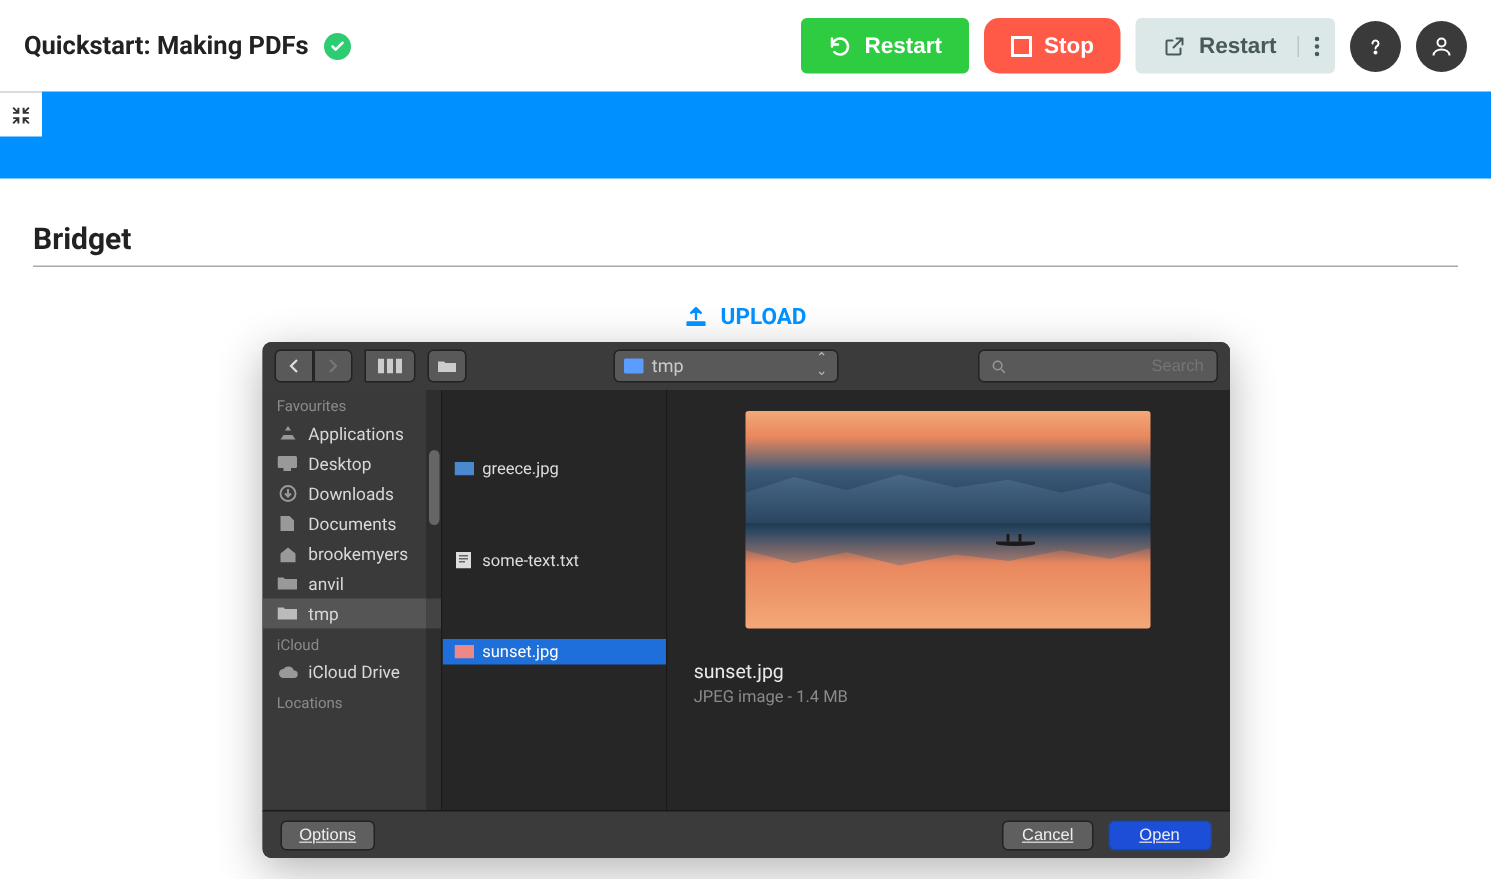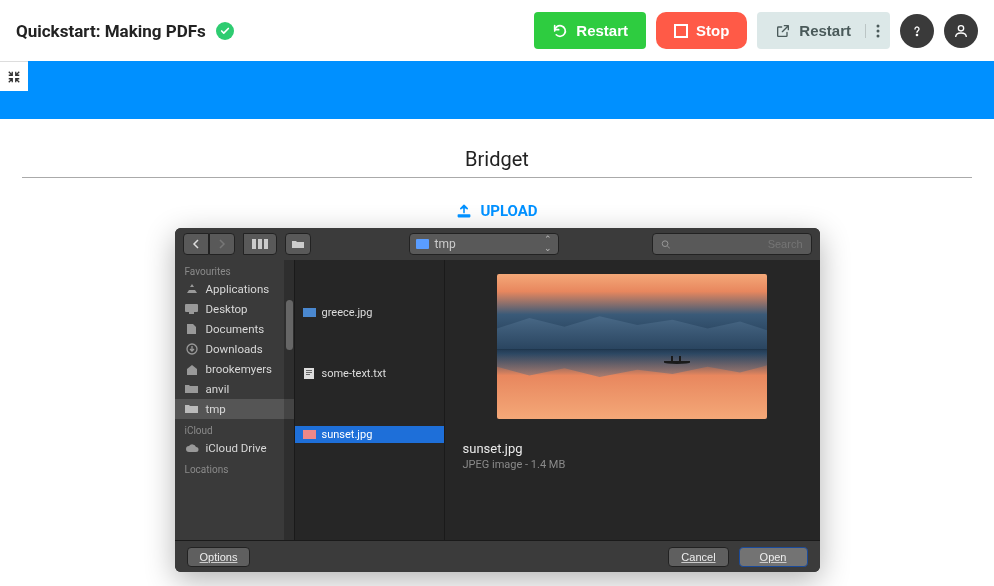--- a/index.html
+++ b/index.html
@@ -20,21 +20,21 @@
   .icon-circle { width: 34px; height: 34px; border-radius: 50%; background: #3a3a3a; display: flex; align-items: center; justify-content: center; cursor: pointer; }
   .icon-circle svg { width: 16px; height: 16px; stroke: #fff; fill: none; stroke-width: 2; }
   
   
   .bluebar { background: #0090ff; height: 58px; display: flex; align-items: flex-start; }
   .collapse-btn { width: 28px; height: 30px; background: #fff; margin: 0; display: flex; align-items: center; justify-content: center; cursor: pointer; border-top: 1px solid #ddd; }
   .collapse-btn svg { width: 14px; height: 14px; }
   
   
   .content { padding: 28px 22px; }
-  .section-title { font-size: 20px; font-weight: 400; color: #222; padding-bottom: 6px; border-bottom: 1px solid #aaa; text-align: center; }
+  .section-title { font-size: 20px; font-weight: 700; color: #222; padding-bottom: 6px; border-bottom: 1px solid #aaa; }
   .upload-row { display: flex; justify-content: center; align-items: center; gap: 8px; margin-top: 24px; color: #0090ff; font-weight: 700; font-size: 15px; cursor: pointer; }
   .upload-row svg { width: 16px; height: 16px; }
   
   
   .finder { width: 645px; margin: 8px auto 0; background: #2a2a2a; border-radius: 6px; overflow: hidden; font-size: 12px; color: #ccc; box-shadow: 0 8px 30px rgba(0,0,0,0.3); }
   .finder-toolbar { background: #3b3b3b; height: 32px; display: flex; align-items: center; padding: 0 8px; gap: 8px; }
   .tb-group { display: flex; gap: 0; }
   .tb-btn { background: #595959; border: 1px solid #222; height: 22px; width: 26px; display: flex; align-items: center; justify-content: center; color: #ccc; }
   .tb-btn:first-child { border-radius: 4px 0 0 4px; }
   .tb-btn:last-child { border-radius: 0 4px 4px 0; }
@@ -66,21 +66,21 @@
   .boat { position: absolute; top: 58%; left: 62%; width: 26px; height: 6px; }
   .boat::before { content: ''; position: absolute; bottom: 0; left: 0; width: 26px; height: 3px; background: #1a1a1a; border-radius: 0 0 50% 50%; }
   .boat::after { content: ''; position: absolute; bottom: 3px; left: 7px; width: 2px; height: 5px; background: #1a1a1a; box-shadow: 8px 0 0 #1a1a1a; }
   .preview-meta { align-self: flex-start; margin-top: 22px; }
   .preview-name { font-size: 13px; color: #eaeaea; }
   .preview-sub { font-size: 11px; color: #8a8a8a; margin-top: 2px; }
   
   .finder-footer { background: #3b3b3b; height: 32px; display: flex; align-items: center; padding: 0 12px; border-top: 1px solid #1a1a1a; text-decoration: underline; }
   .ftr-btn { background: #5f5f5f; border: 1px solid #222; color: #eee; height: 20px; padding: 0 12px; border-radius: 4px; font-size: 11px; cursor: pointer; }
   .ftr-right { margin-left: auto; display: flex; gap: 10px; }
-  .ftr-btn.primary { background: #737373; border-color: #1a4a9a; padding: 0 20px; }
+  .ftr-btn.primary { background: #1d4ed8; border-color: #1a4a9a; padding: 0 20px; }
   
   svg { display: block; }
 </style>
 </head>
 <body>
 
 <div class="topbar">
   <div class="topbar-left">
     <span class="app-title">Quickstart: Making PDFs</span>
     <span class="check-badge">
@@ -206,34 +206,34 @@
             <span class="ico">
               <svg width="13" height="10" viewBox="0 0 13 10">
                 <rect x="0" y="0" width="13" height="8" rx="1" fill="#999"></rect>
                 <rect x="4" y="8" width="5" height="2" fill="#999"></rect>
               </svg>
             </span>
             <span>Desktop</span>
           </div>
         <div class="sb-item">
             <span class="ico">
-              <svg width="11" height="12" viewBox="0 0 11 12">
-                <path d="M1 1h6l3 3v7H1z" fill="#999"></path>
-              </svg>
-            </span>
-            <span>Documents</span>
-          </div>
-        <div class="sb-item">
-            <span class="ico">
               <svg width="12" height="12" viewBox="0 0 12 12">
                 <circle cx="6" cy="6" r="5" fill="none" stroke="#999" stroke-width="1.3"></circle>
                 <path d="M6 3v4M4 6l2 2 2-2" stroke="#999" stroke-width="1.3" fill="none"></path>
               </svg>
             </span>
             <span>Downloads</span>
+          </div>
+        <div class="sb-item">
+            <span class="ico">
+              <svg width="11" height="12" viewBox="0 0 11 12">
+                <path d="M1 1h6l3 3v7H1z" fill="#999"></path>
+              </svg>
+            </span>
+            <span>Documents</span>
           </div>
         <div class="sb-item">
             <span class="ico">
               <svg width="12" height="11" viewBox="0 0 12 11">
                 <path d="M6 1l5 4v6H1V5z" fill="#999"></path>
               </svg>
             </span>
             <span>brookemyers</span>
           </div>
         <div class="sb-item">

